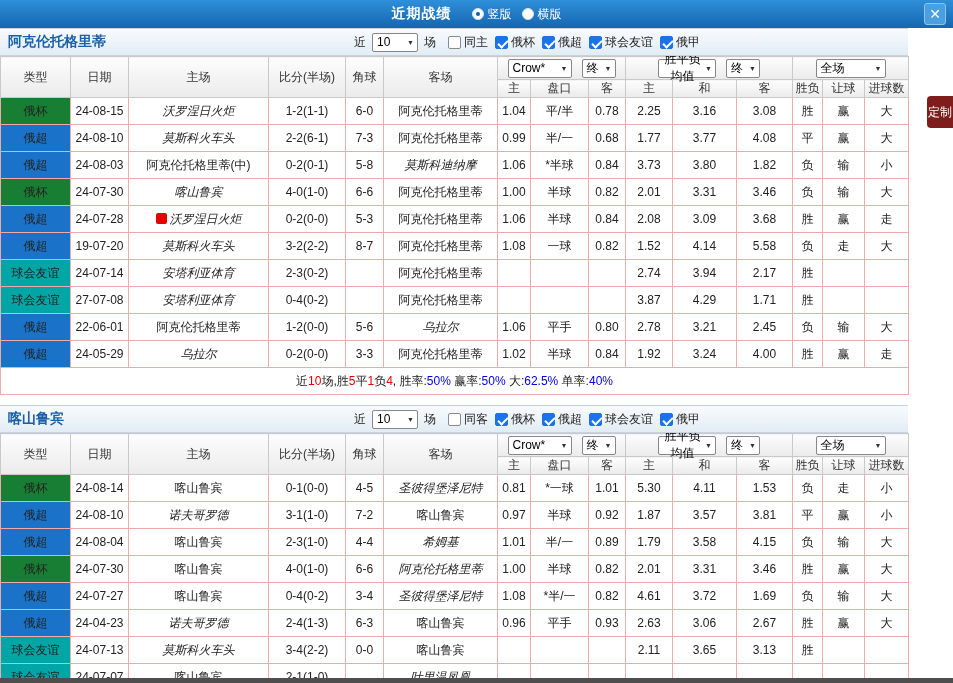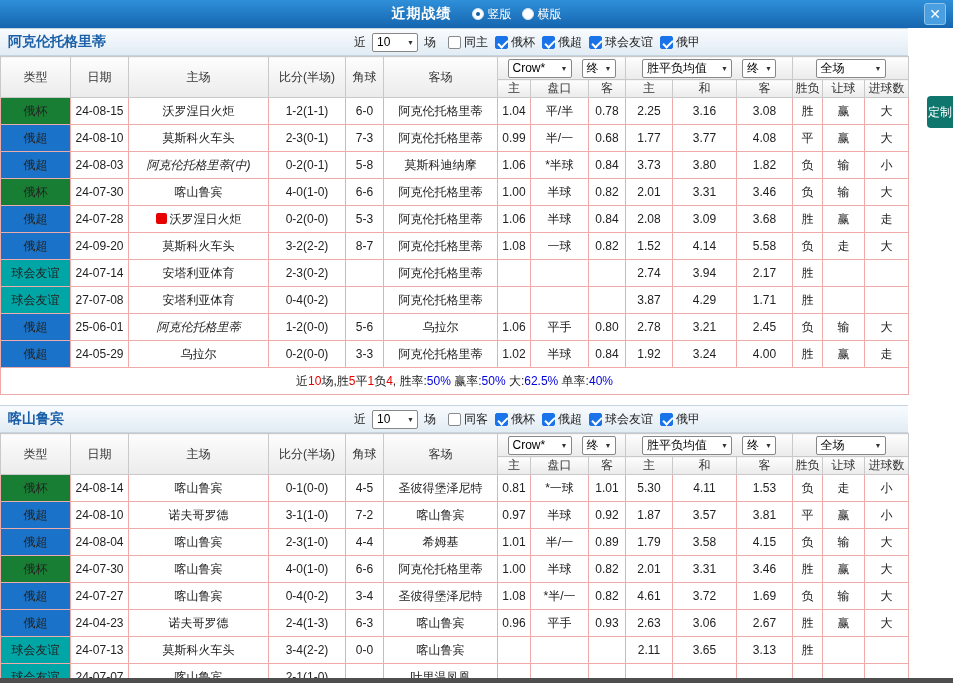--- a/index.html
+++ b/index.html
@@ -33,48 +33,48 @@
     border:solid #fff; border-width:0 2px 2px 0; transform:rotate(45deg); }
 
   
   .sel { display:inline-flex; align-items:center; justify-content:space-between; background:#fff;
     border:1px solid #878787; border-radius:2px; height:19px; padding:0 3px 0 4px; font-size:12px;
     color:#000; cursor:default; }
   .sel .arr { font-size:7px; color:#333; margin-left:3px; }
   .w-count { width:46px; margin:0 4px; }
   .w-odds  { width:64px; }
   .w-end   { width:34px; }
-  .w-avg   { width:90px; }
+  .w-avg   { width:58px; }
   .w-scope { width:70px; }
 
   
   table.grid { border-collapse:collapse; table-layout:fixed; width:908px; }
   table.grid thead th { background:linear-gradient(#fdfdfd,#ebebeb); border:1px solid #c9c9c9;
     font-weight:normal; font-size:12px; color:#333; }
   tr.h1 th { height:23px; }
   tr.h2 th { height:17px; }
   .selwrap { display:flex; justify-content:center; align-items:center; gap:10px; }
   table.grid tbody td { height:27px; border:1px solid #efaaaa; text-align:center;
     vertical-align:middle; font-size:12px; background:#fff; color:#222; overflow:hidden; white-space:nowrap; }
   td.type { color:#fff; }
   td.type.cup { background:#187e33; }
   td.type.csl { background:#1a73c8; }
   td.type.fri { background:#00a5a5; }
   td.score { color:#e60000; }
   td.mid { color:#0000d0; }
-  .tm-k { color:#222; } .tm-blue { color:#0000d0; } .tm-green { color:#008000;font-style:italic; } .tm-red { color:#e00000; }
+  .tm-k { color:#222;font-style:italic; } .tm-blue { color:#0000d0; } .tm-green { color:#008000; } .tm-red { color:#e00000; }
   .hp-blue { color:#0000d0; } .hp-red { color:#e60000; }
   .c-red { color:#e60000; } .c-green { color:#008a00; } .c-blue { color:#0000e0; } .c-k { color:#222; }
   td.summary-cell { height:27px; text-align:center; border:1px solid #efaaaa; }
   .badge { display:inline-block; width:11px; height:11px; background:#e60000; border-radius:2px;
     margin-right:3px; vertical-align:-1px; }
   .gap { height:10px; }
 
   
-  .side-btn { position:absolute; right:0; top:96px; width:26px; padding:9px 1px; background:#0f766e;
+  .side-btn { position:absolute; right:0; top:96px; width:26px; padding:9px 1px; background:#7f1d1d;
     color:#fff; font-size:12px; text-align:center; border-radius:4px 0 0 4px; cursor:pointer; line-height:14px; }
   .bottom-bar { position:absolute; left:0; bottom:0; width:953px; height:5px; background:#4e4e4e; }
 </style>
 </head>
 <body>
 
 <div class="titlebar">
   <span class="title">近期战绩</span>
   <span class="radio-group">
     <span class="radio on"></span>
@@ -193,21 +193,21 @@
         <td class="num mid">3.16</td>
         <td class="num">3.08</td>
         <td class="res c-red">胜</td>
         <td class="res c-red">赢</td>
         <td class="res c-red">大</td>
       </tr>
       <tr>
         <td class="type csl">俄超</td>
         <td class="date">24-08-10</td>
         <td class="team tm-k">莫斯科火车头</td>
-        <td class="score">2-3(0-1)</td>
+        <td class="score">2-2(6-1)</td>
         <td class="corner">7-3</td>
         <td class="team tm-blue">阿克伦托格里蒂</td>
         <td class="num">0.99</td>
         <td class="hcp hp-blue">半/一</td>
         <td class="num">0.68</td>
         <td class="num">1.77</td>
         <td class="num mid">3.77</td>
         <td class="num">4.08</td>
         <td class="res c-green">平</td>
         <td class="res c-red">赢</td>
@@ -259,21 +259,21 @@
         <td class="num">0.84</td>
         <td class="num">2.08</td>
         <td class="num mid">3.09</td>
         <td class="num">3.68</td>
         <td class="res c-red">胜</td>
         <td class="res c-red">赢</td>
         <td class="res c-blue">走</td>
       </tr>
       <tr>
         <td class="type csl">俄超</td>
-        <td class="date">24-09-20</td>
+        <td class="date">19-07-20</td>
         <td class="team tm-k">莫斯科火车头</td>
         <td class="score">3-2(2-2)</td>
         <td class="corner">8-7</td>
         <td class="team tm-blue">阿克伦托格里蒂</td>
         <td class="num">1.08</td>
         <td class="hcp hp-blue">一球</td>
         <td class="num">0.82</td>
         <td class="num">1.52</td>
         <td class="num mid">4.14</td>
         <td class="num">5.58</td>
@@ -310,21 +310,21 @@
         <td class="num"></td>
         <td class="num">3.87</td>
         <td class="num mid">4.29</td>
         <td class="num">1.71</td>
         <td class="res c-red">胜</td>
         <td class="res c-k"></td>
         <td class="res c-k"></td>
       </tr>
       <tr>
         <td class="type csl">俄超</td>
-        <td class="date">25-06-01</td>
+        <td class="date">22-06-01</td>
         <td class="team tm-green">阿克伦托格里蒂</td>
         <td class="score">1-2(0-0)</td>
         <td class="corner">5-6</td>
         <td class="team tm-k">乌拉尔</td>
         <td class="num">1.06</td>
         <td class="hcp hp-blue">平手</td>
         <td class="num">0.80</td>
         <td class="num">2.78</td>
         <td class="num mid">3.21</td>
         <td class="num">2.45</td>

